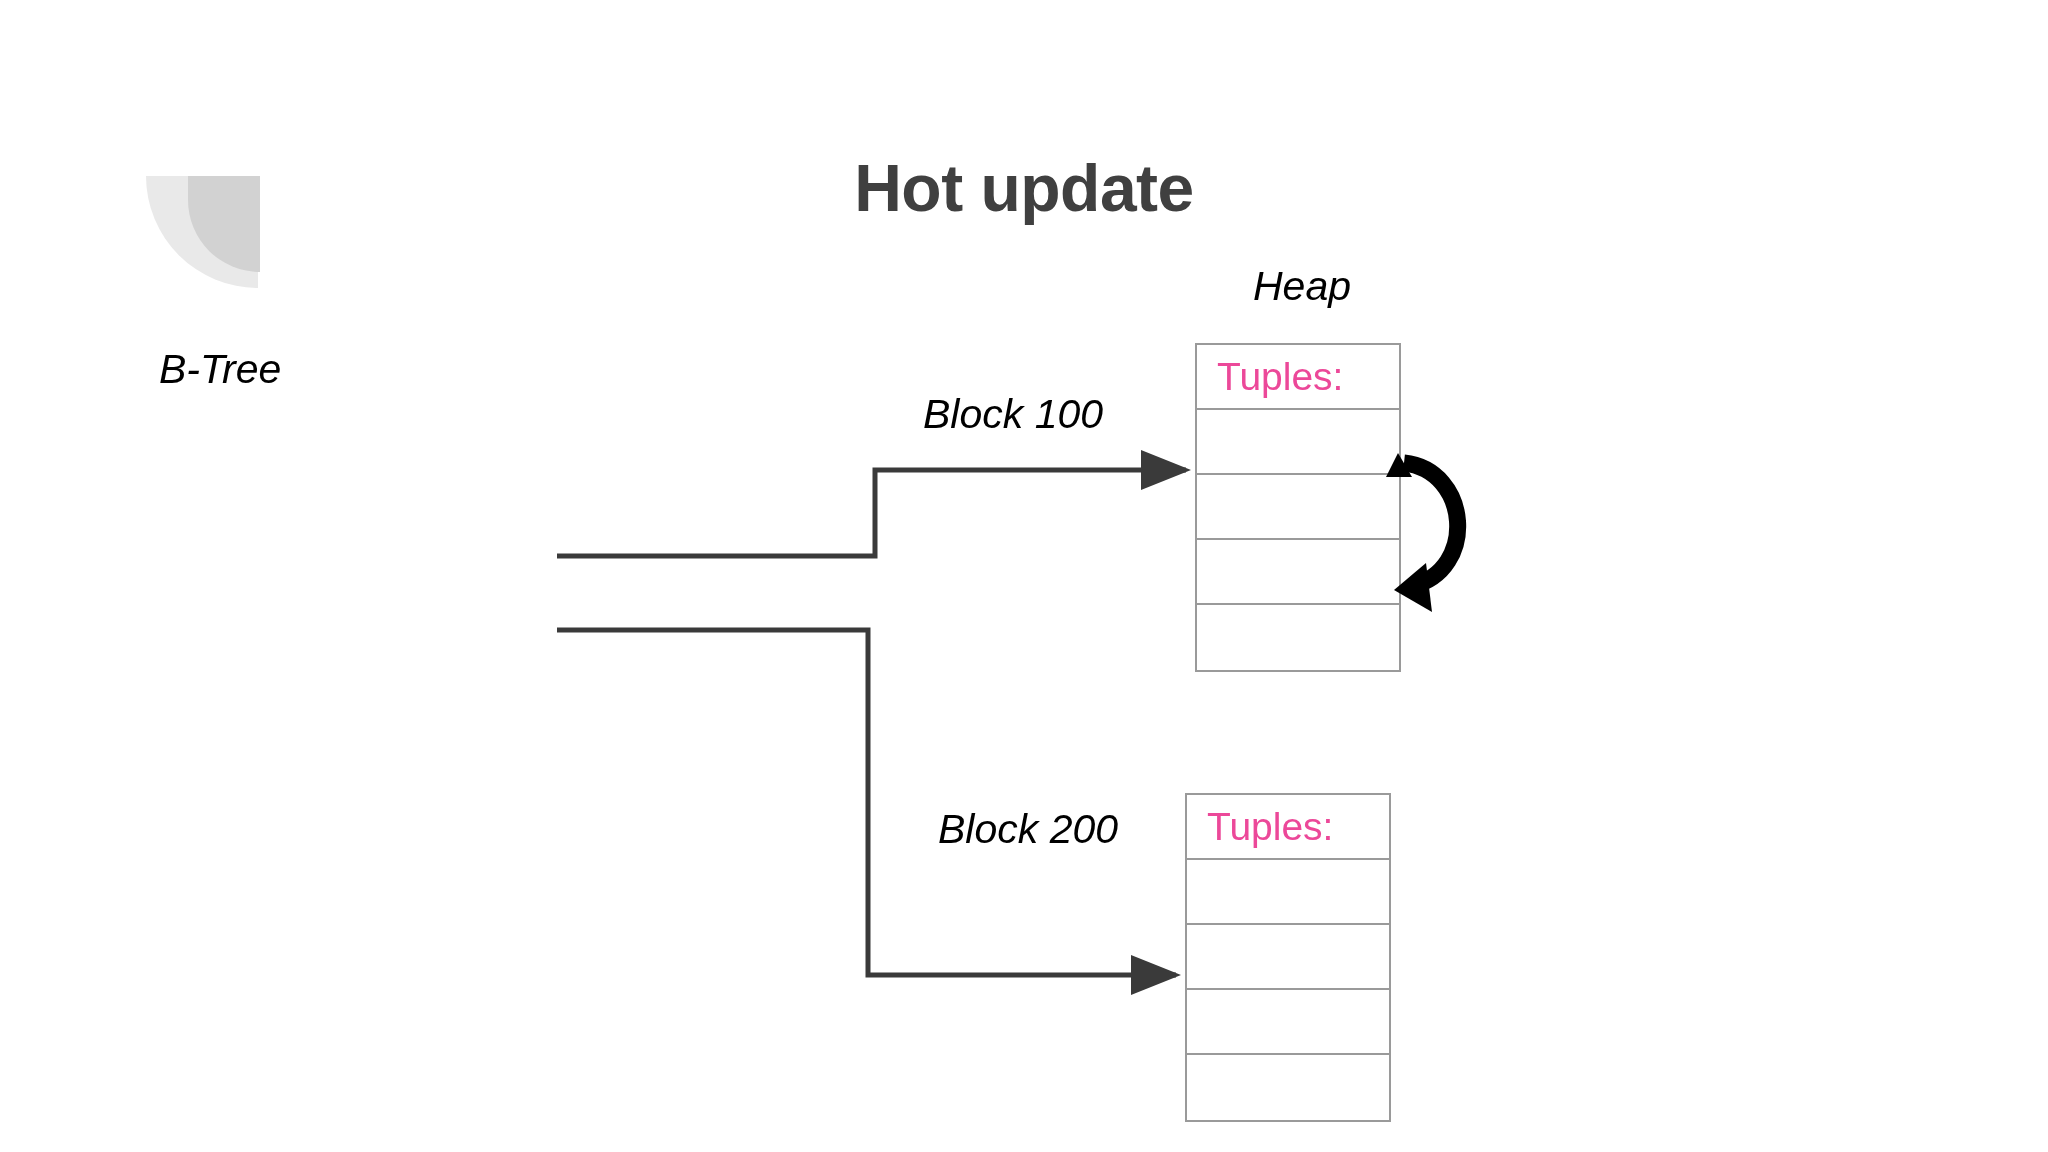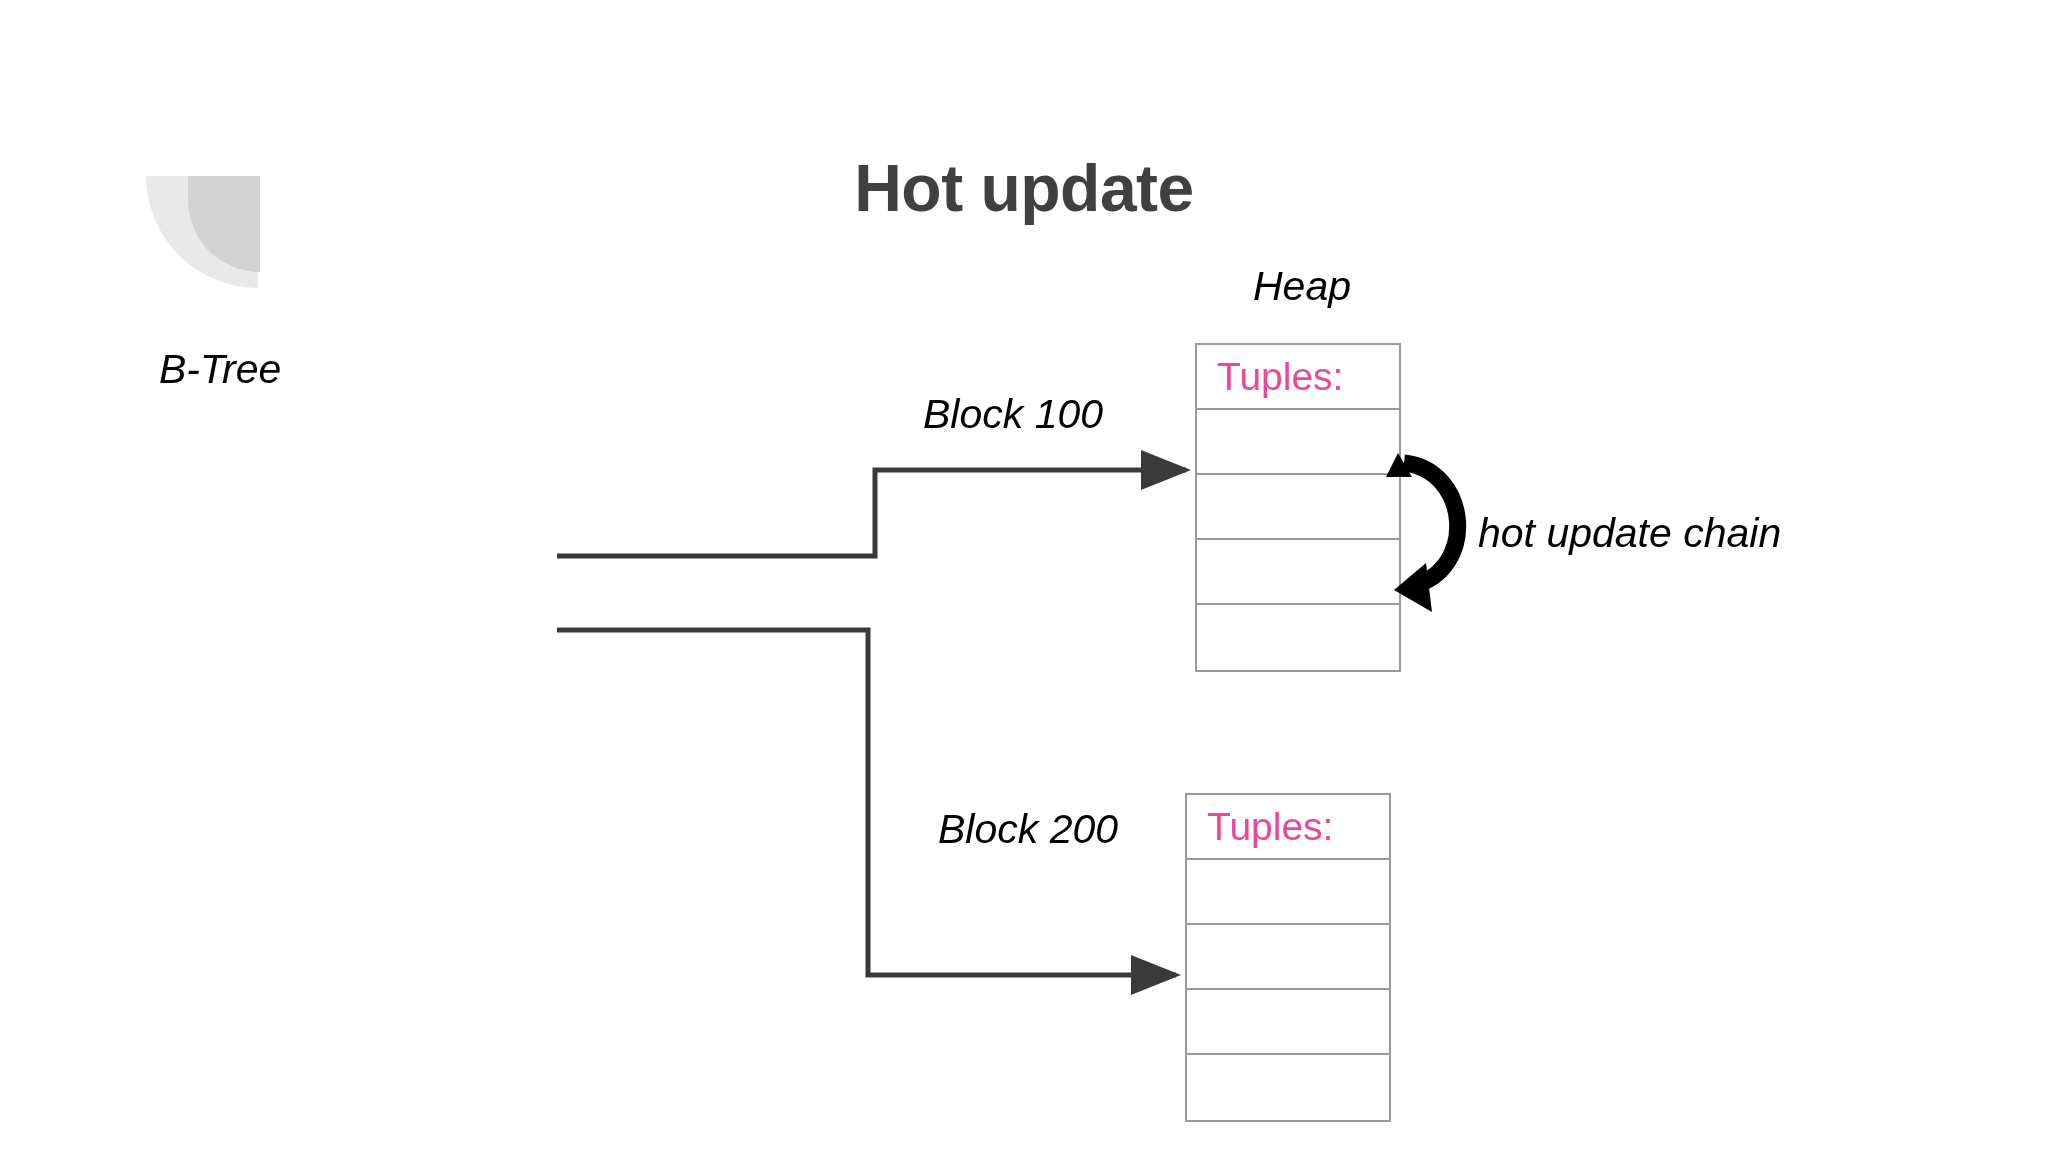--- a/index.html
+++ b/index.html
@@ -137,21 +137,20 @@
     <div class="quarter-a"></div>
     <div class="quarter-b"></div>
   </div>
 
   <div id="title">Hot update</div>
 
   <div id="label-btree" class="plain-label">B-Tree</div>
   <div id="label-heap" class="plain-label">Heap</div>
   <div id="label-block100" class="plain-label">Block 100</div>
   <div id="label-block200" class="plain-label">Block 200</div>
-  <div id="label-chain" class="plain-label">hot update chain</div>
 
 
   <div id="heap-block-100" class="heap-block">
     <div class="heap-cell">Tuples:</div>
     <div class="heap-cell"></div>
     <div class="heap-cell"></div>
     <div class="heap-cell"></div>
     <div class="heap-cell"></div>
   </div>
 

